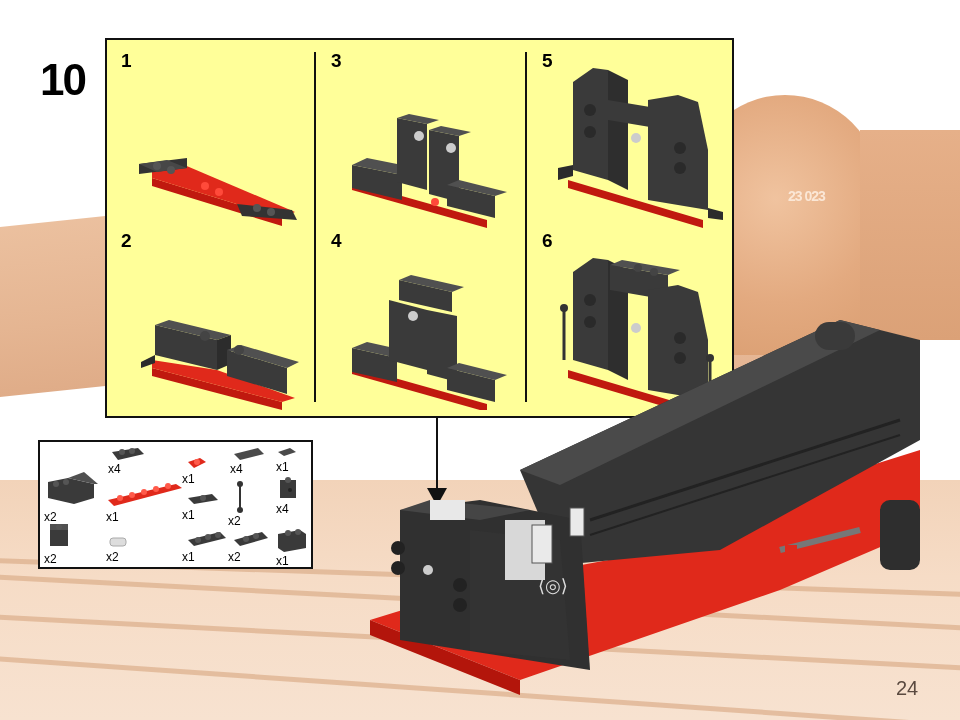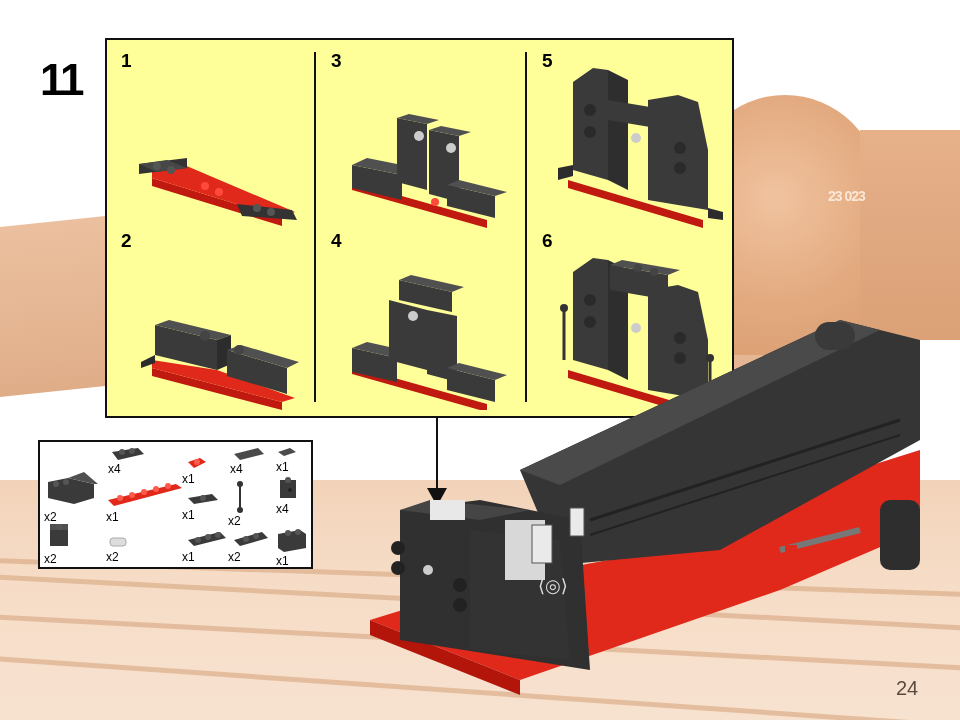--- a/index.html
+++ b/index.html
@@ -3,21 +3,21 @@
 <meta charset="utf-8">
 <style>
   html,body{margin:0;padding:0;}
   body{width:960px;height:720px;position:relative;overflow:hidden;background:#ffffff;font-family:"Liberation Sans",sans-serif;}
   .bg{position:absolute;inset:0;overflow:hidden;}
   .bg .sky{position:absolute;left:0;top:0;width:960px;height:720px;background:#ffffff;}
   .bg .loco-left{position:absolute;left:0;top:205px;width:420px;height:170px;background:linear-gradient(180deg,#e9b994 0%,#e2ad86 60%,#dca37b 100%);transform:skewY(-6deg);opacity:.9;}
   .bg .loco-boiler{position:absolute;left:690px;top:95px;width:190px;height:260px;border-radius:95px 95px 40px 40px;background:radial-gradient(circle at 45% 40%,#f0c39f 0%,#e3aa80 55%,#d99d70 100%);}
   .bg .loco-tender{position:absolute;left:860px;top:130px;width:100px;height:210px;background:linear-gradient(180deg,#e6b089,#dba177);}
   .bg .loco-mid{position:absolute;left:380px;top:150px;width:420px;height:260px;background:linear-gradient(180deg,#efc4a2 0%,#e5b08a 40%,#dfa67d 100%);opacity:.85;}
-  .bg .loco-number{position:absolute;left:788px;top:188px;color:#fbe7d6;font-size:14px;font-weight:bold;letter-spacing:-1px;margin-left:40px;}
+  .bg .loco-number{position:absolute;left:788px;top:188px;color:#fbe7d6;font-size:14px;font-weight:bold;letter-spacing:-1px;}
   .bg .ground{position:absolute;left:0;top:480px;width:960px;height:240px;background:linear-gradient(180deg,#f2d3b9 0%,#f6dcc6 40%,#f7e2d0 100%);}
   .bg .rail{position:absolute;left:-20px;width:1000px;height:5px;background:#dcae8a;opacity:.7;}
   .page-number{position:absolute;left:896px;top:677px;font-size:20px;color:#5a4a40;}
   .step-number{position:absolute;left:40px;top:56px;font-size:44px;font-weight:bold;color:#000;letter-spacing:-2px;line-height:48px;}
   .substeps{position:absolute;left:105px;top:38px;width:629px;height:380px;background:#ffff99;border:2px solid #111;box-sizing:border-box;}
   .divider{position:absolute;top:12px;width:2px;height:350px;background:#111;}
   .sub{position:absolute;width:200px;height:175px;}
   .sub .num{position:absolute;left:14px;top:10px;font-size:19px;font-weight:bold;color:#000;}
   .sub svg{position:absolute;left:0;top:0;}
   .parts{position:absolute;left:38px;top:440px;width:275px;height:129px;background:#fff;border:2px solid #111;box-sizing:border-box;}
@@ -37,21 +37,21 @@
   <div class="loco-boiler"></div>
   <div class="loco-tender"></div>
   <div class="loco-number">23 023</div>
   <div class="ground"></div>
   <div class="rail" style="top:575px;transform:rotate(2deg);"></div>
   <div class="rail" style="top:600px;transform:rotate(3deg);"></div>
   <div class="rail" style="top:640px;transform:rotate(3deg);"></div>
   <div class="rail" style="top:690px;transform:rotate(4deg);"></div>
 </div>
 
-<div class="step-number">11</div>
+<div class="step-number">10</div>
 
 <div class="substeps">
   <div class="divider" style="left:207px;"></div>
   <div class="divider" style="left:418px;"></div>
 
   <div class="sub" style="left:0;top:0;">
     <span class="num">1</span>
     <svg width="200" height="190">
       <polygon points="45,138 175,178 175,186 45,146" fill="#c0190f"></polygon>
       <polygon points="45,130 75,124 188,172 175,178 45,138" fill="#e0291b"></polygon>

